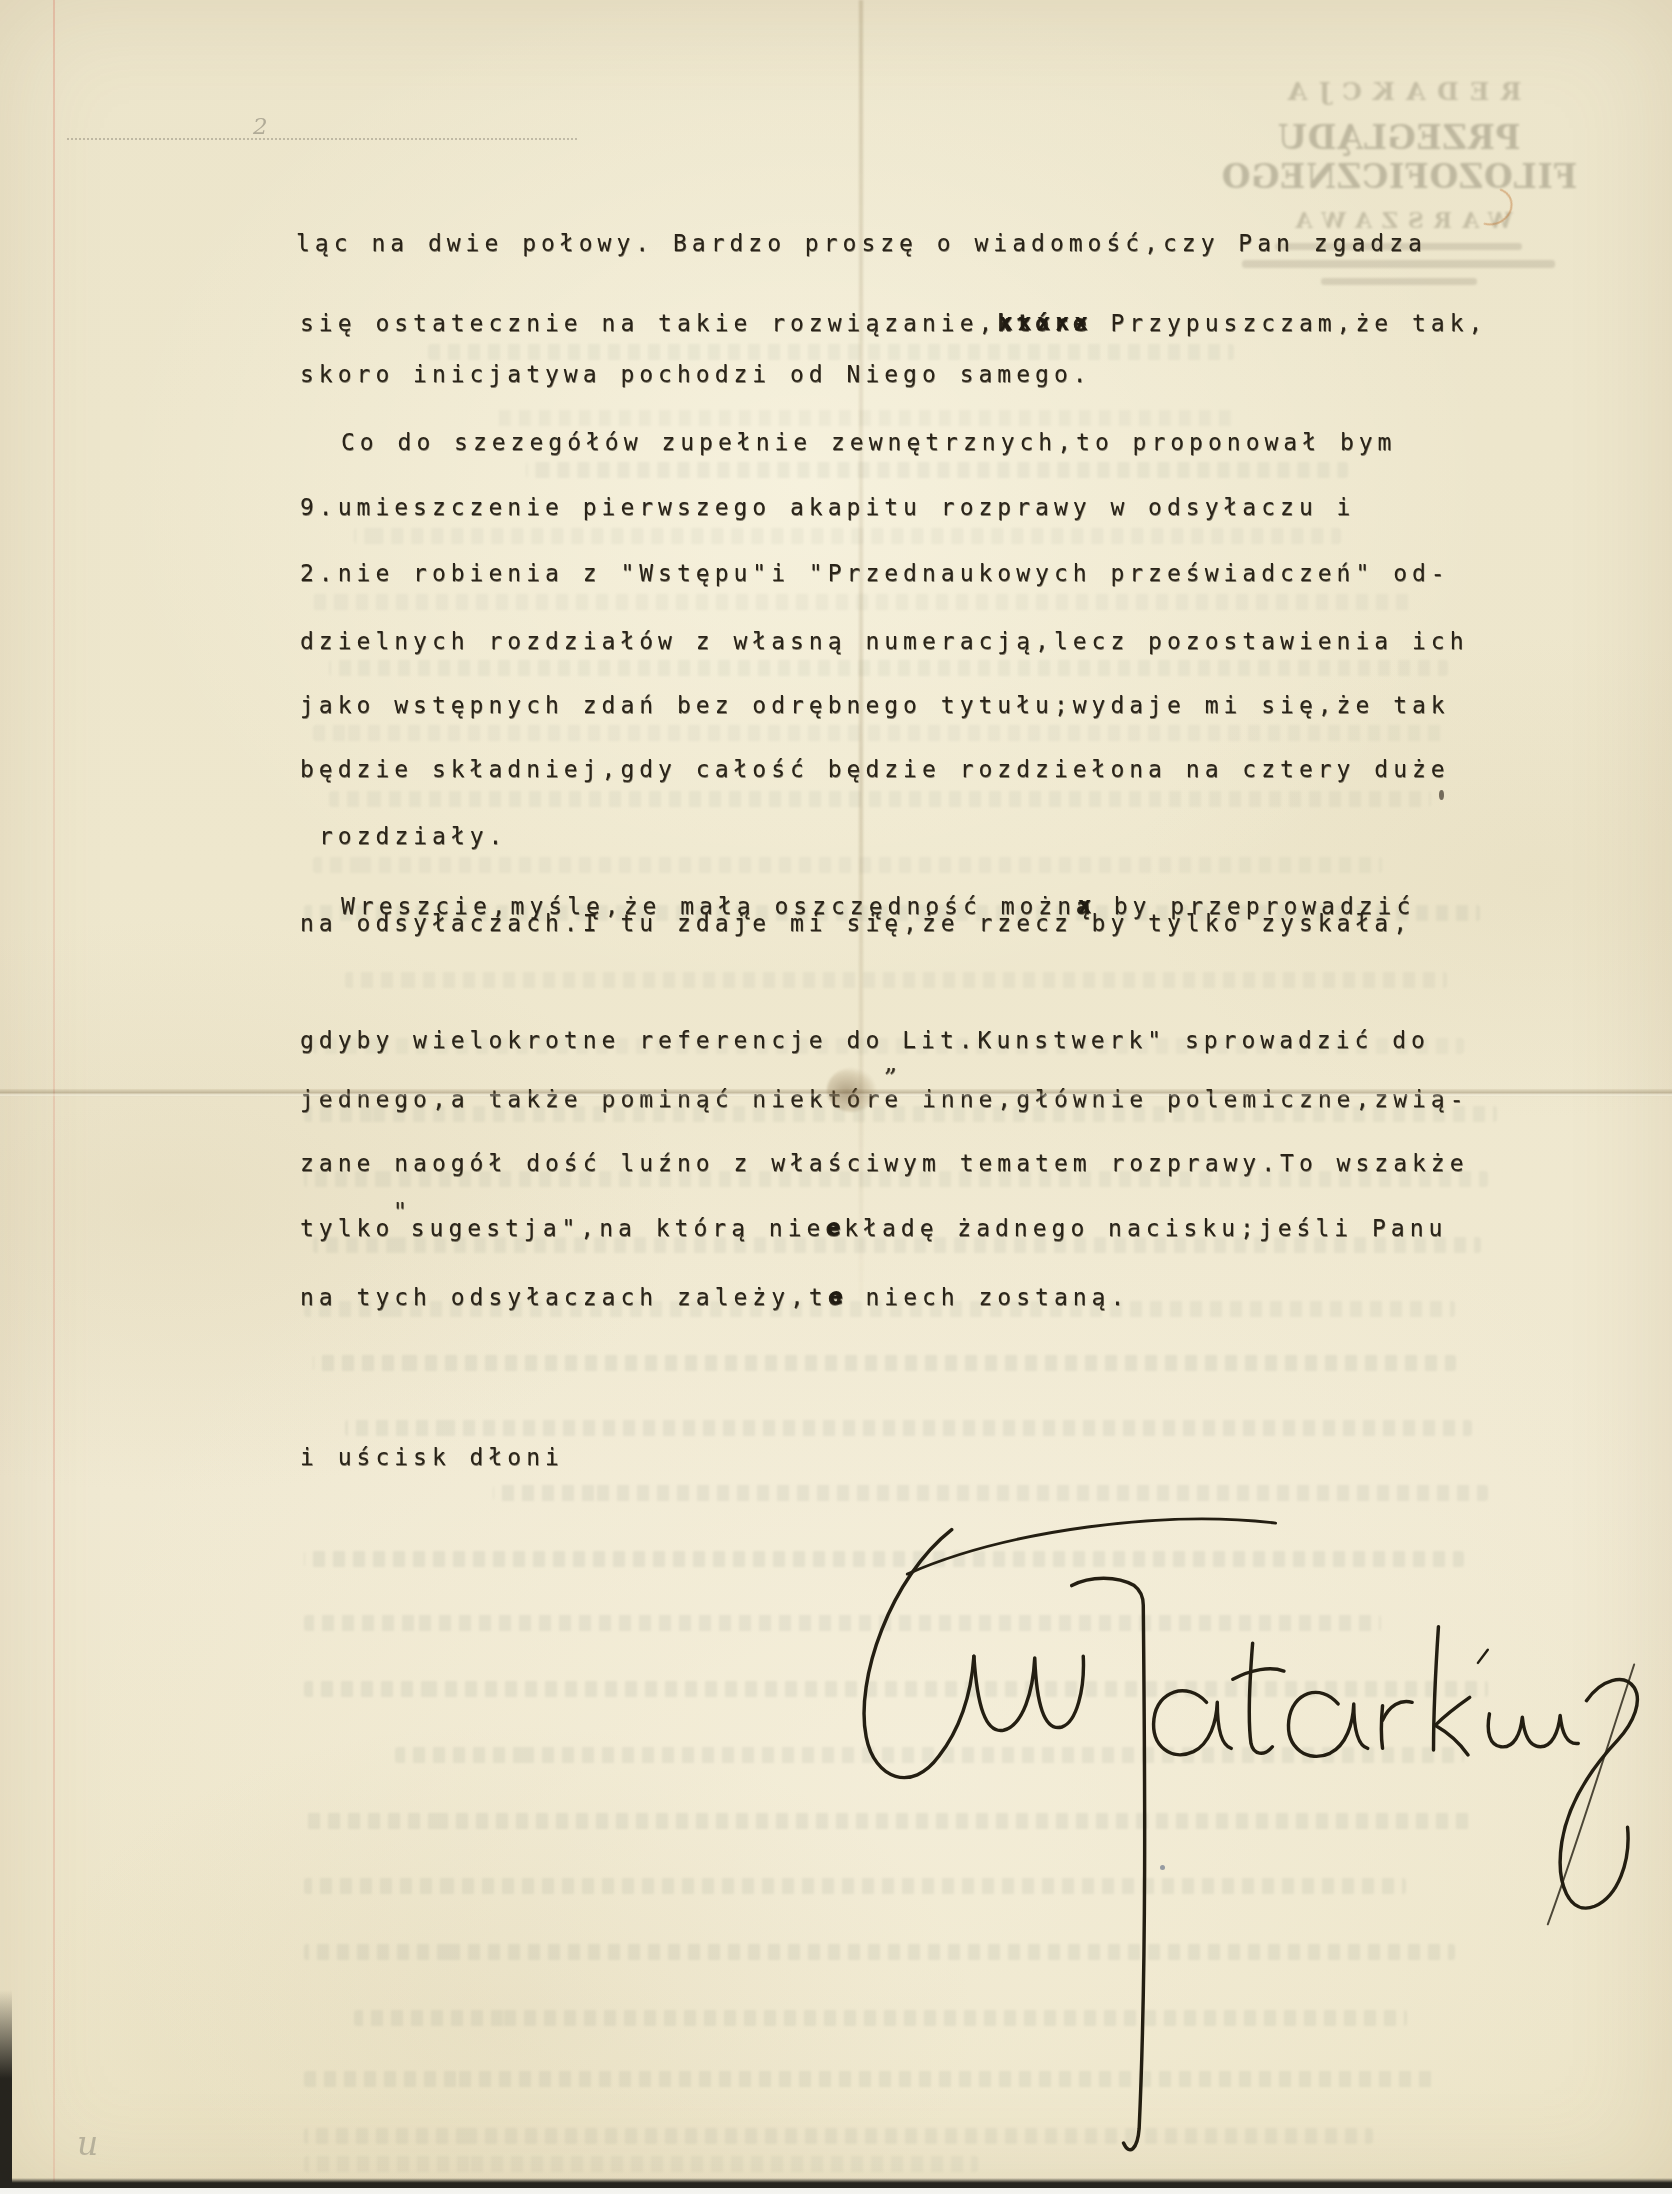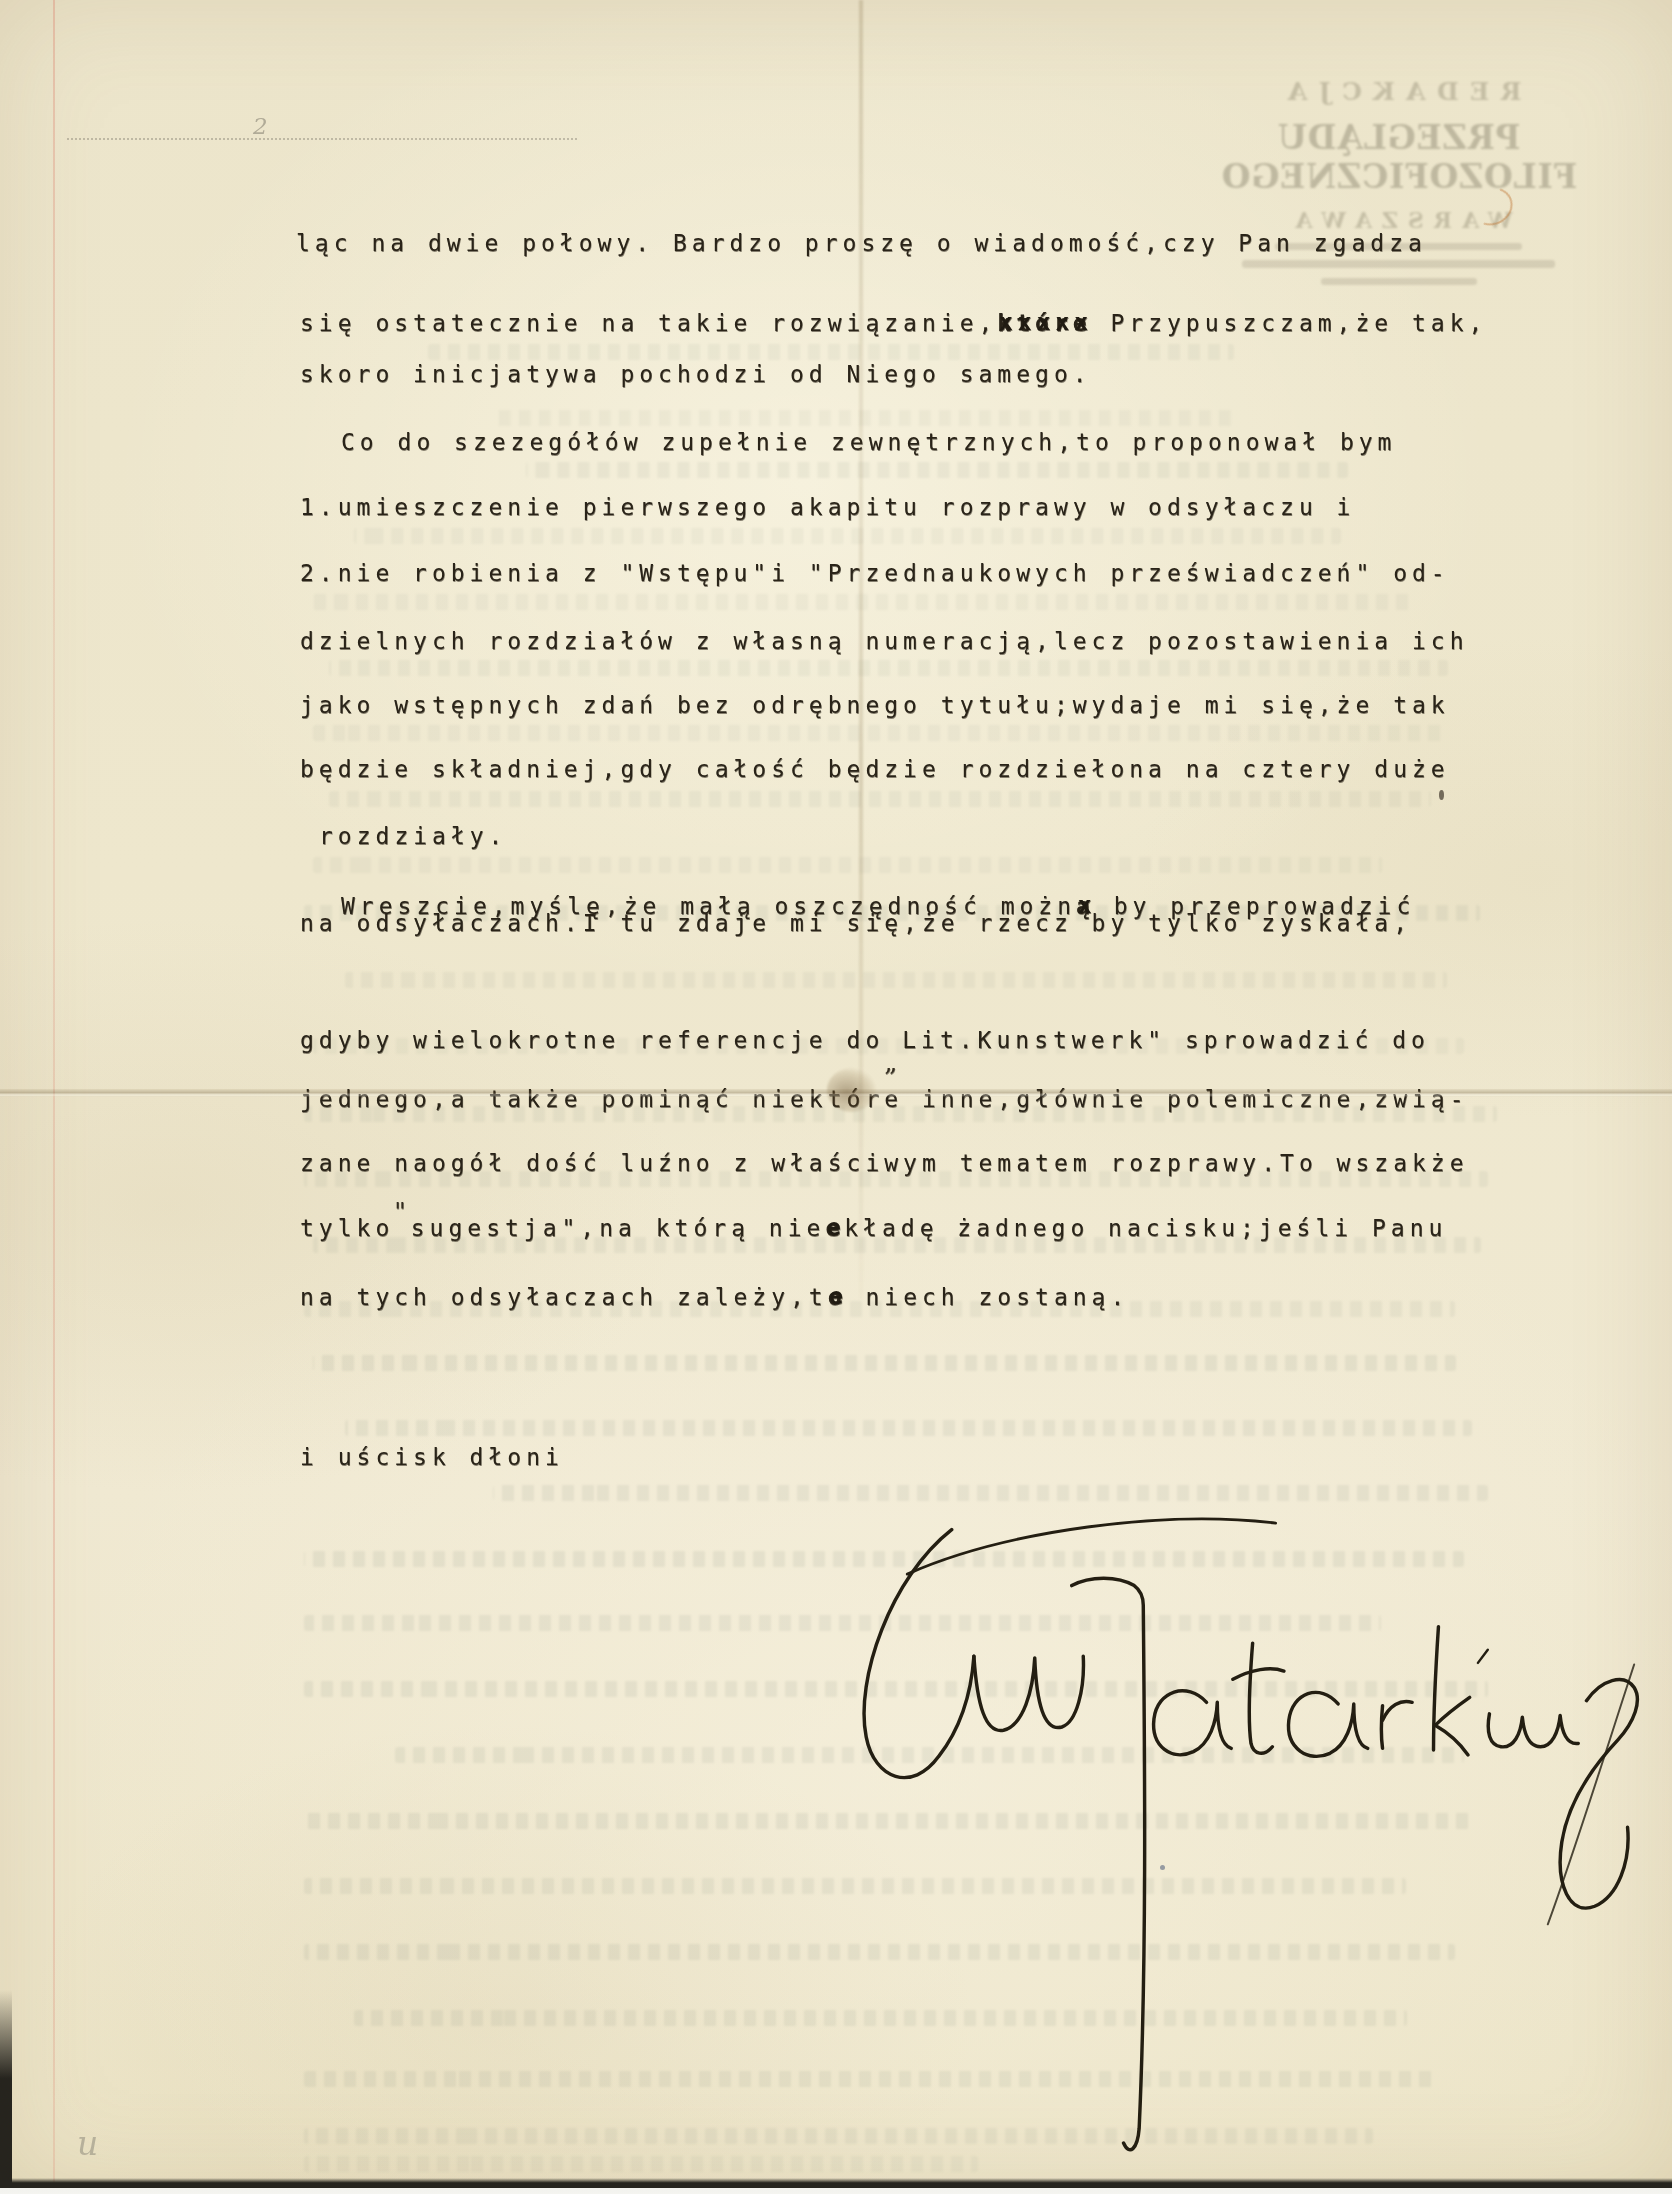--- a/index.html
+++ b/index.html
@@ -120,21 +120,21 @@
       <div class="ghost-line" style="top: 2071px; left: 304px; width: 1135px; opacity: 0.12; background-position: 155px 0px;"></div>
       <div class="ghost-line" style="top: 2128px; left: 304px; width: 1069px; opacity: 0.1; background-position: 161px 0px;"></div>
       <div class="ghost-line" style="top: 2156px; left: 304px; width: 674px; opacity: 0.08; background-position: 167px 0px;"></div>
     </div>
 
   <div class="letter-body" id="letter-body">
       <div class="tline" style="top: 229px; left: 296px;"><span class="seg">ląc na dwie połowy. Bardzo proszę o wiadomość,czy Pan zgadza</span></div>
       <div class="tline" style="top: 309px; left: 300px;"><span class="seg">się ostatecznie na takie rozwiązanie,</span><span class="seg overwrap"><span>które</span><span class="overlay">xxxxx</span></span><span class="seg"> Przypuszczam,że tak,</span></div>
       <div class="tline" style="top: 360px; left: 300px;"><span class="seg">skoro inicjatywa pochodzi od Niego samego.</span></div>
       <div class="tline" style="top: 428px; left: 341px;"><span class="seg">Co do szezegółów zupełnie zewnętrznych,to proponował bym</span></div>
-      <div class="tline" style="top: 493px; left: 300px;"><span class="seg">1.umieszczenie pierwszego akapitu rozprawy w odsyłaczu i</span></div>
+      <div class="tline" style="top: 493px; left: 300px;"><span class="seg">9.umieszczenie pierwszego akapitu rozprawy w odsyłaczu i</span></div>
       <div class="tline" style="top: 559px; left: 300px;"><span class="seg">2.nie robienia z "Wstępu"i "Przednaukowych przeświadczeń" od-</span></div>
       <div class="tline" style="top: 627px; left: 300px;"><span class="seg">dzielnych rozdziałów z własną numeracją,lecz pozostawienia ich</span></div>
       <div class="tline" style="top: 691px; left: 300px;"><span class="seg">jako wstępnych zdań bez odrębnego tytułu;wydaje mi się,że tak</span></div>
       <div class="tline" style="top: 755px; left: 300px;"><span class="seg">będzie składniej,gdy całość będzie rozdziełona na cztery duże</span></div>
       <div class="tline" style="top: 822px; left: 300px; margin-left: 19px;"><span class="seg">rozdziały.</span></div>
       <div class="tline" style="top: 892px; left: 341px;"><span class="seg">Wreszcie,myślę,że małą oszczędność możn</span><span class="seg overwrap"><span>ą</span><span class="overlay">x</span></span><span class="seg"> by przeprowadzić</span></div>
       <div class="tline" style="top: 909px; left: 300px;"><span class="seg">na odsyłaczach.I tu zdaje mi się,że rzecz by tylko zyskała,</span></div>
       <div class="tline" style="top: 1026px; left: 300px;"><span class="seg">gdyby wielokrotne referencje do</span><span class="seg sub hand">„</span><span class="seg">Lit.Kunstwerk" sprowadzić do</span></div>
       <div class="tline" style="top: 1085px; left: 300px;"><span class="seg">jednego,a także pominąć niektóre inne,głównie polemiczne,zwią-</span></div>
       <div class="tline" style="top: 1149px; left: 300px;"><span class="seg">zane naogół dość luźno z właściwym tematem rozprawy.To wszakże</span></div>

